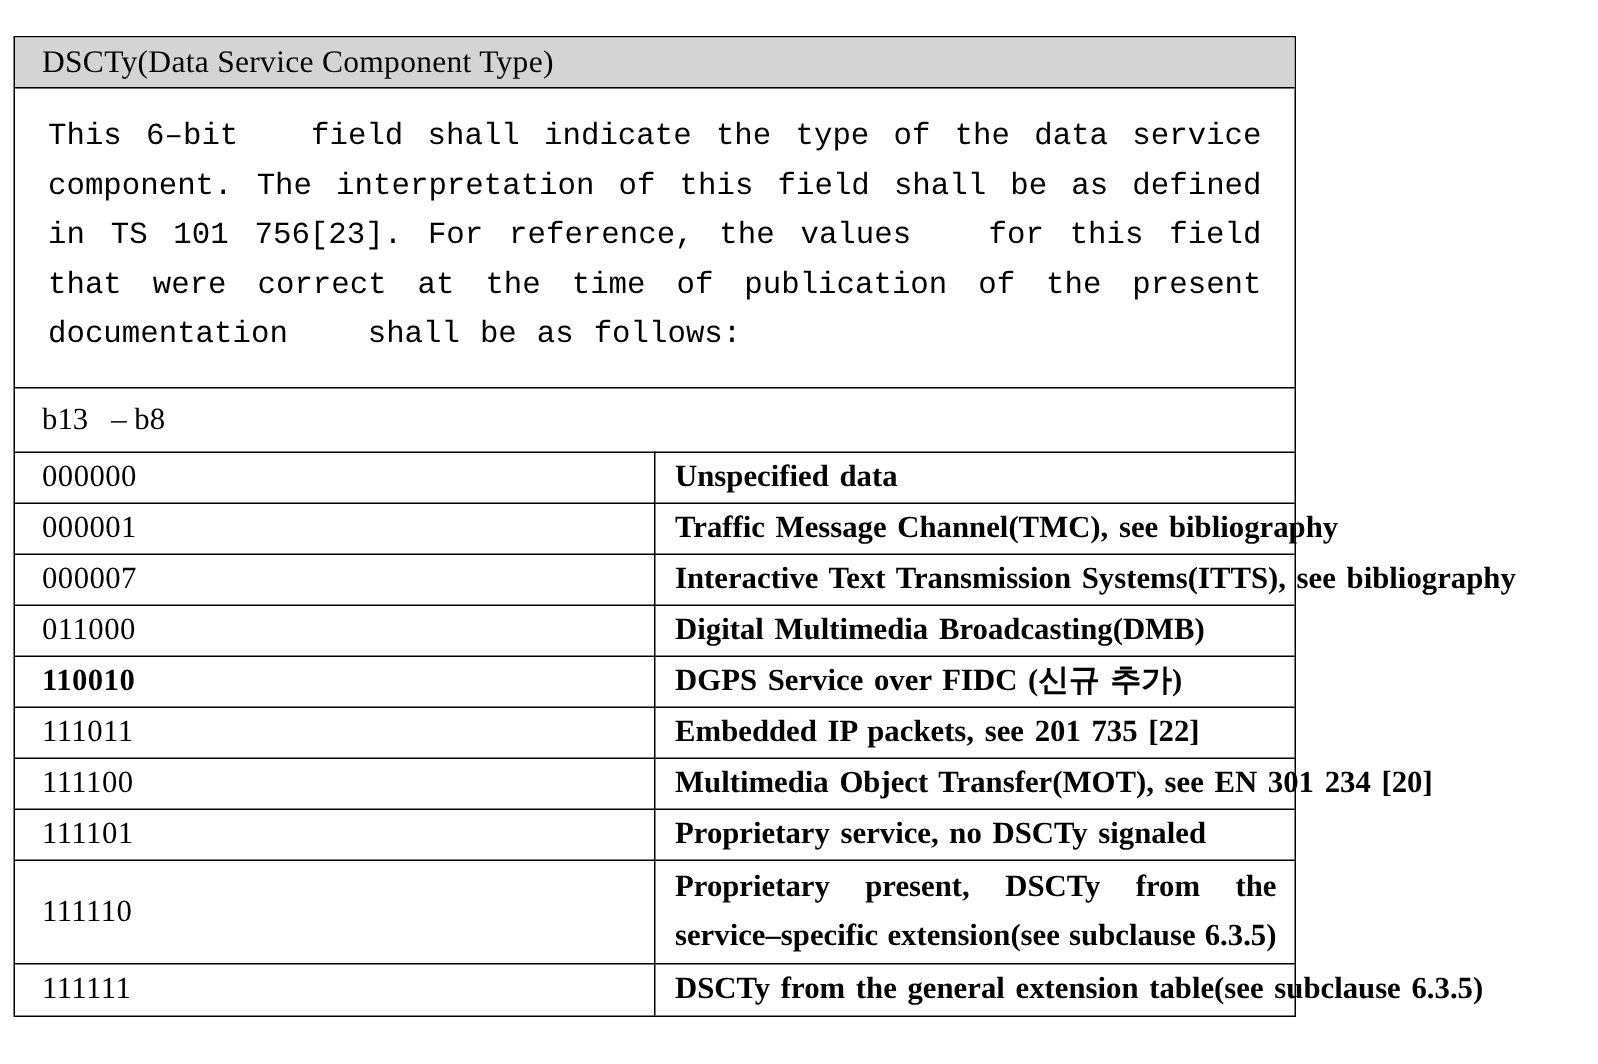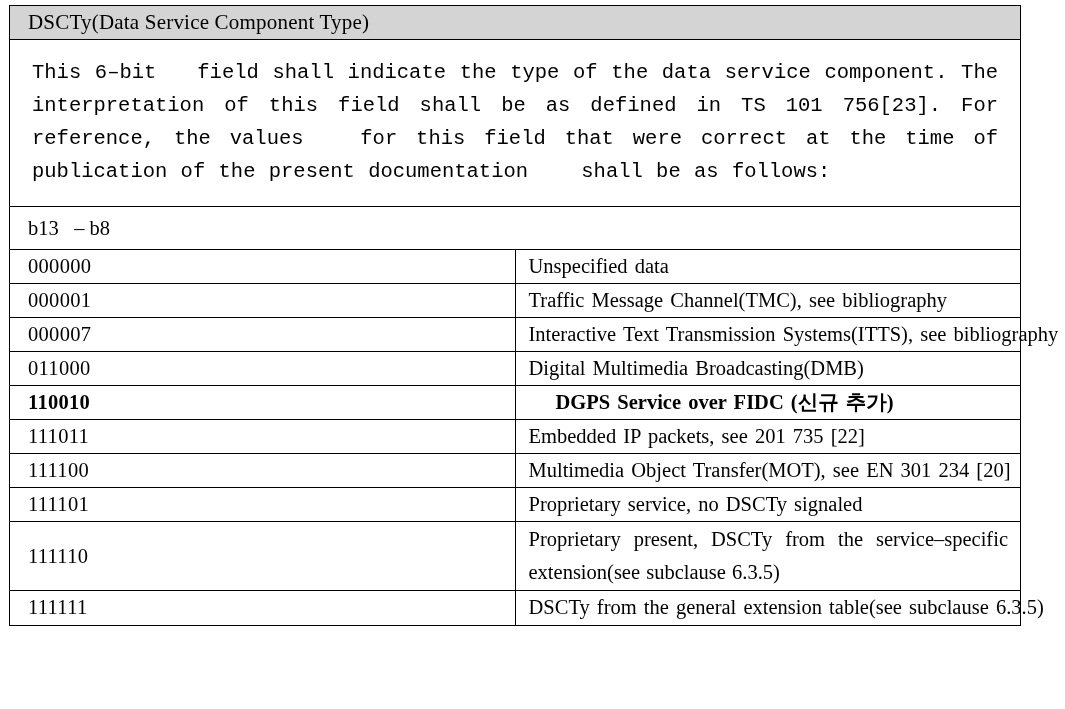--- a/index.html
+++ b/index.html
@@ -19,22 +19,22 @@
     position: relative;
     width: 1065px;
     height: 709px;
     box-sizing: border-box;
   }
 
   
   .doc-table {
     position: absolute;
     left: 9px;
-    top: 5px;
-    width: 1012px;
+    top: 24px;
+    width: 855px;
     border: 1px solid #000000;
     box-sizing: border-box;
     background: #ffffff;
   }
 
   
   .section-header {
     background: #d4d4d4;
     border-bottom: 1px solid #000000;
     padding: 3px 0 4px 18px;
@@ -83,20 +83,21 @@
     border-bottom: 0;
   }
 
   .col-code {
     width: 257px;
     padding-left: 18px !important;
   }
   .col-desc {
     padding-left: 13px !important;
     padding-right: 12px !important;
+    font-weight: bold;
   }
 
   .bits-header td {
     border-left: 0;
     border-right: 0;
     border-top: 0;
     padding-left: 18px;
     height: 40px;
     white-space: pre;
   }
@@ -163,21 +164,21 @@
           </tr>
           <tr class="row-code">
             <td class="col-code"><span class="code-cell">011000</span></td>
             <td class="col-desc">
               <span class="desc-nowrap" style="display: block;">Digital Multimedia Broadcasting(DMB)</span>
             </td>
           </tr>
           <tr class="row-code row-bold">
             <td class="col-code"><span class="code-cell">110010</span></td>
             <td class="col-desc">
-              <span class="desc-nowrap" style="display: block; margin-left: 27px;">DGPS Service over FIDC (신규 추가)</span>
+              <span class="desc-nowrap" style="display: block;">DGPS Service over FIDC (신규 추가)</span>
             </td>
           </tr>
           <tr class="row-code">
             <td class="col-code"><span class="code-cell">111011</span></td>
             <td class="col-desc">
               <span class="desc-nowrap" style="display: block;">Embedded IP packets, see 201 735 [22]</span>
             </td>
           </tr>
           <tr class="row-code">
             <td class="col-code"><span class="code-cell">111100</span></td>

